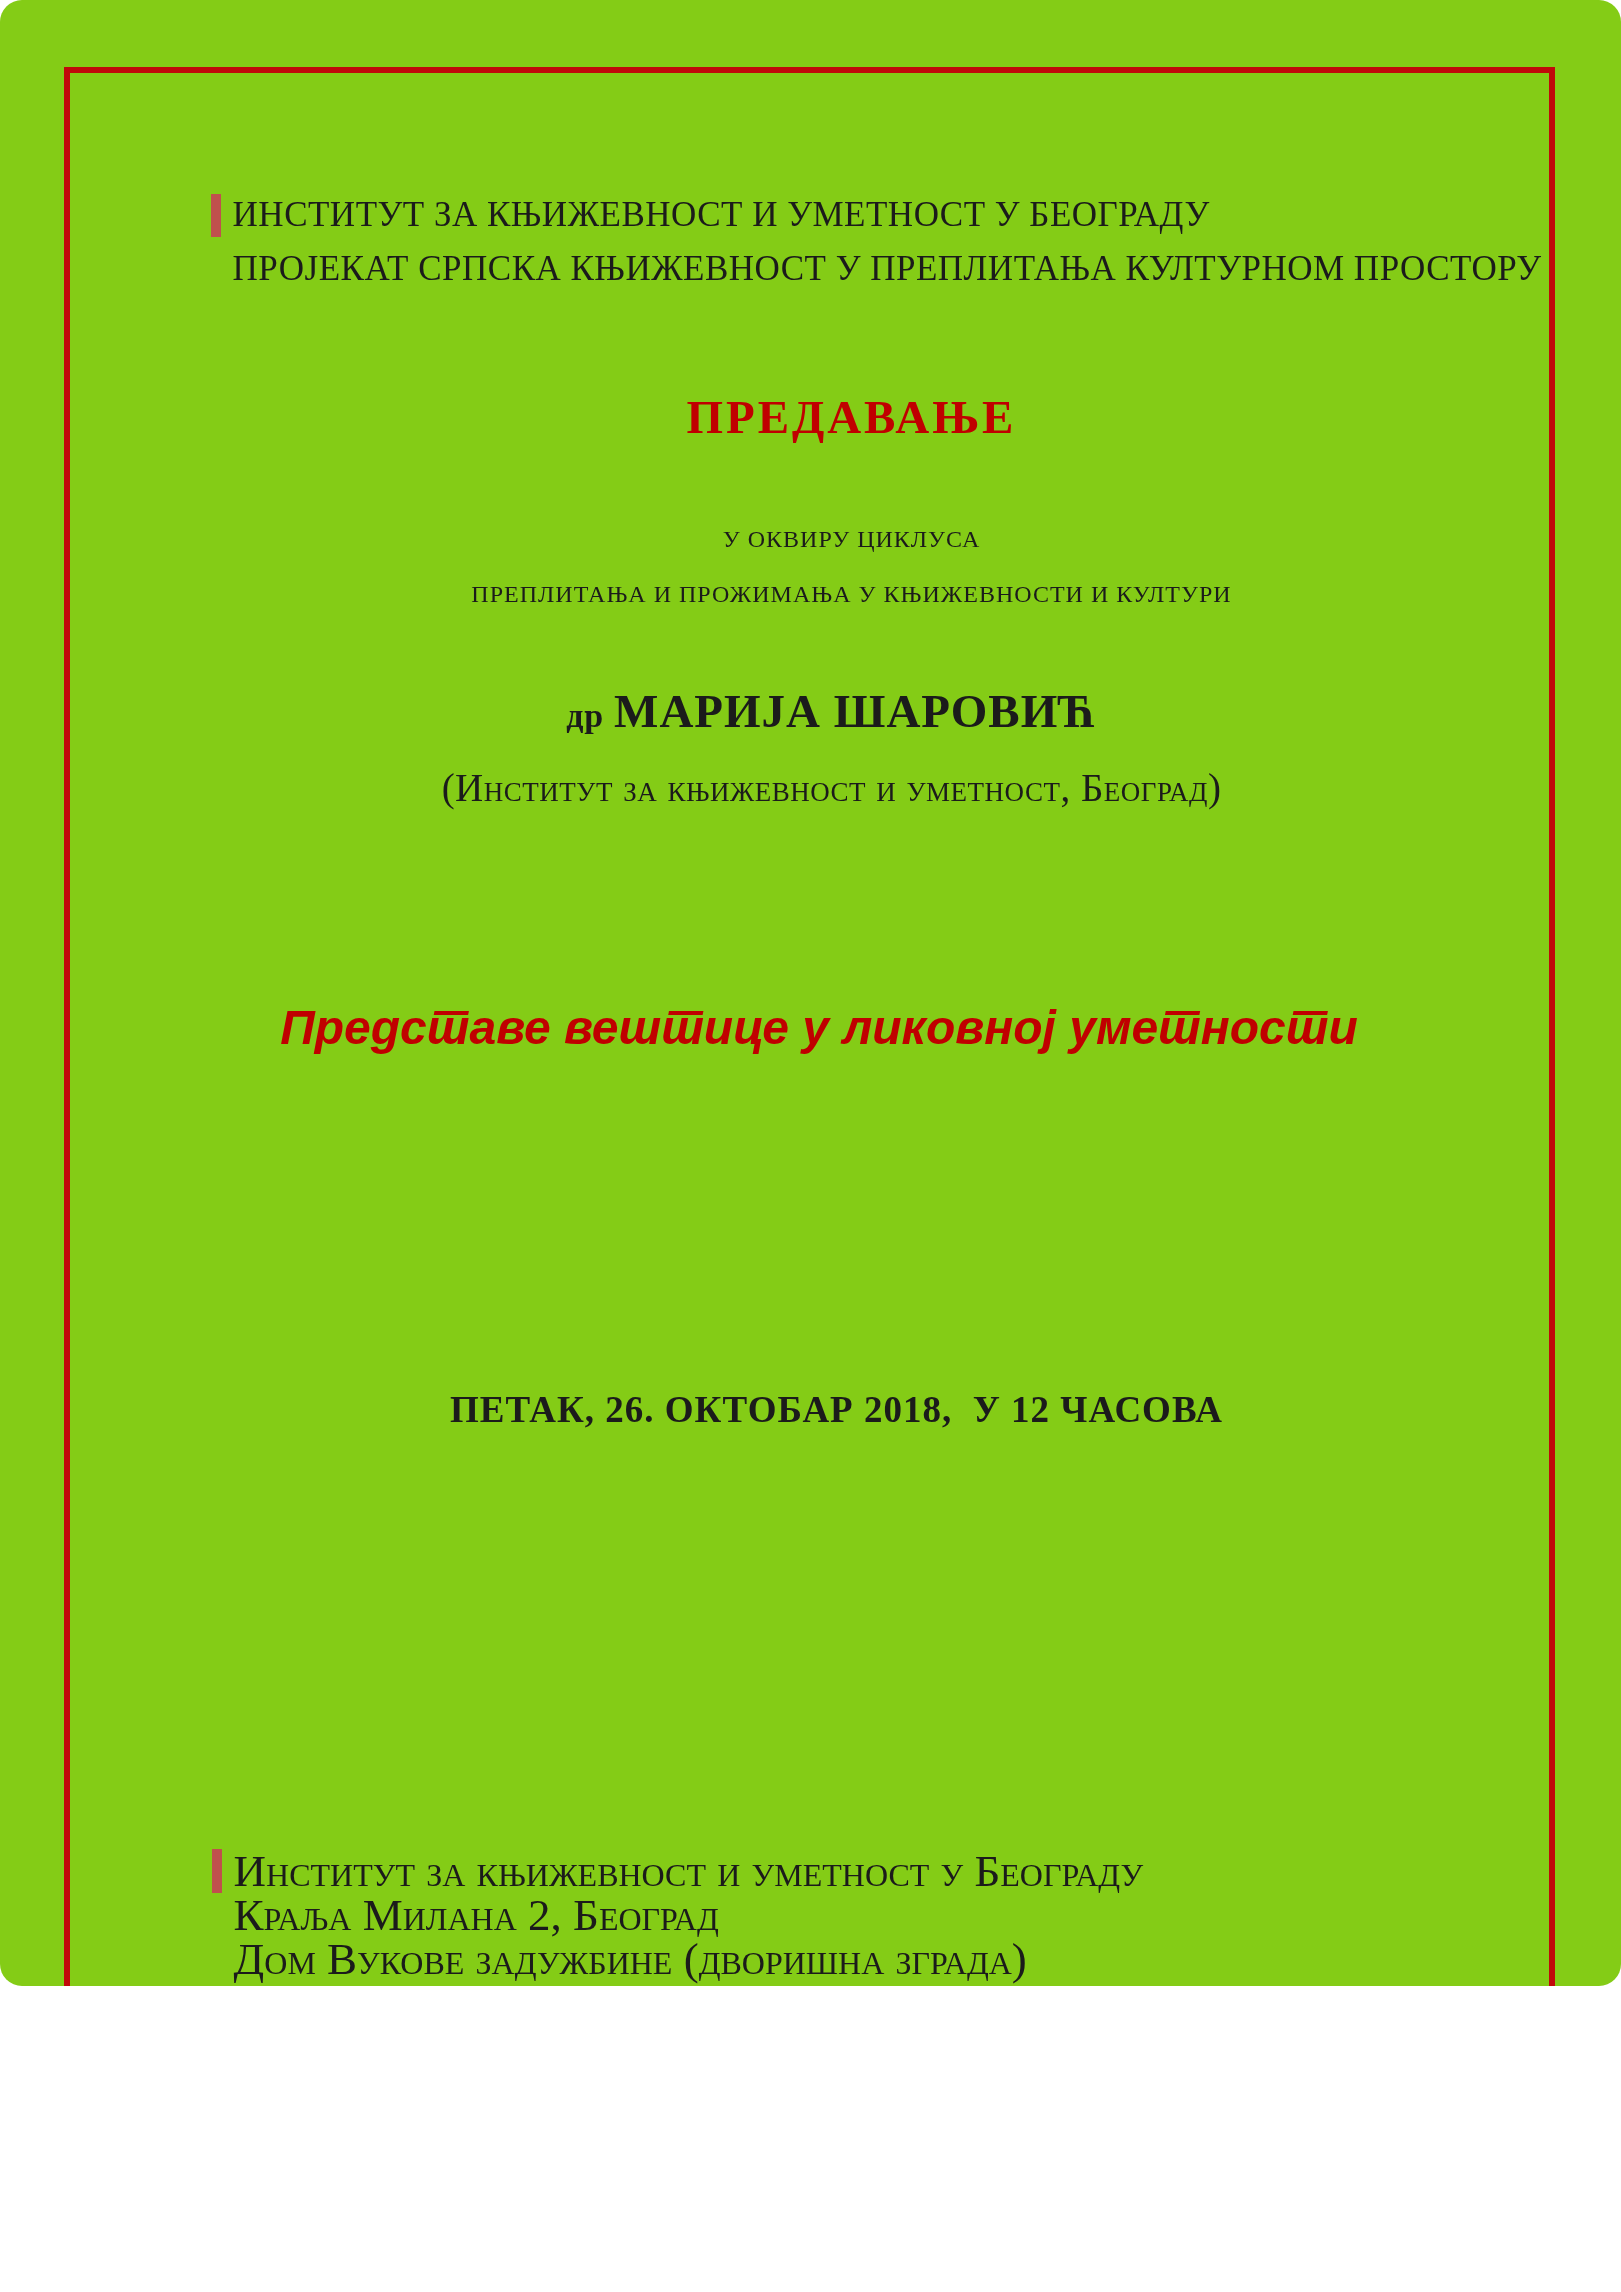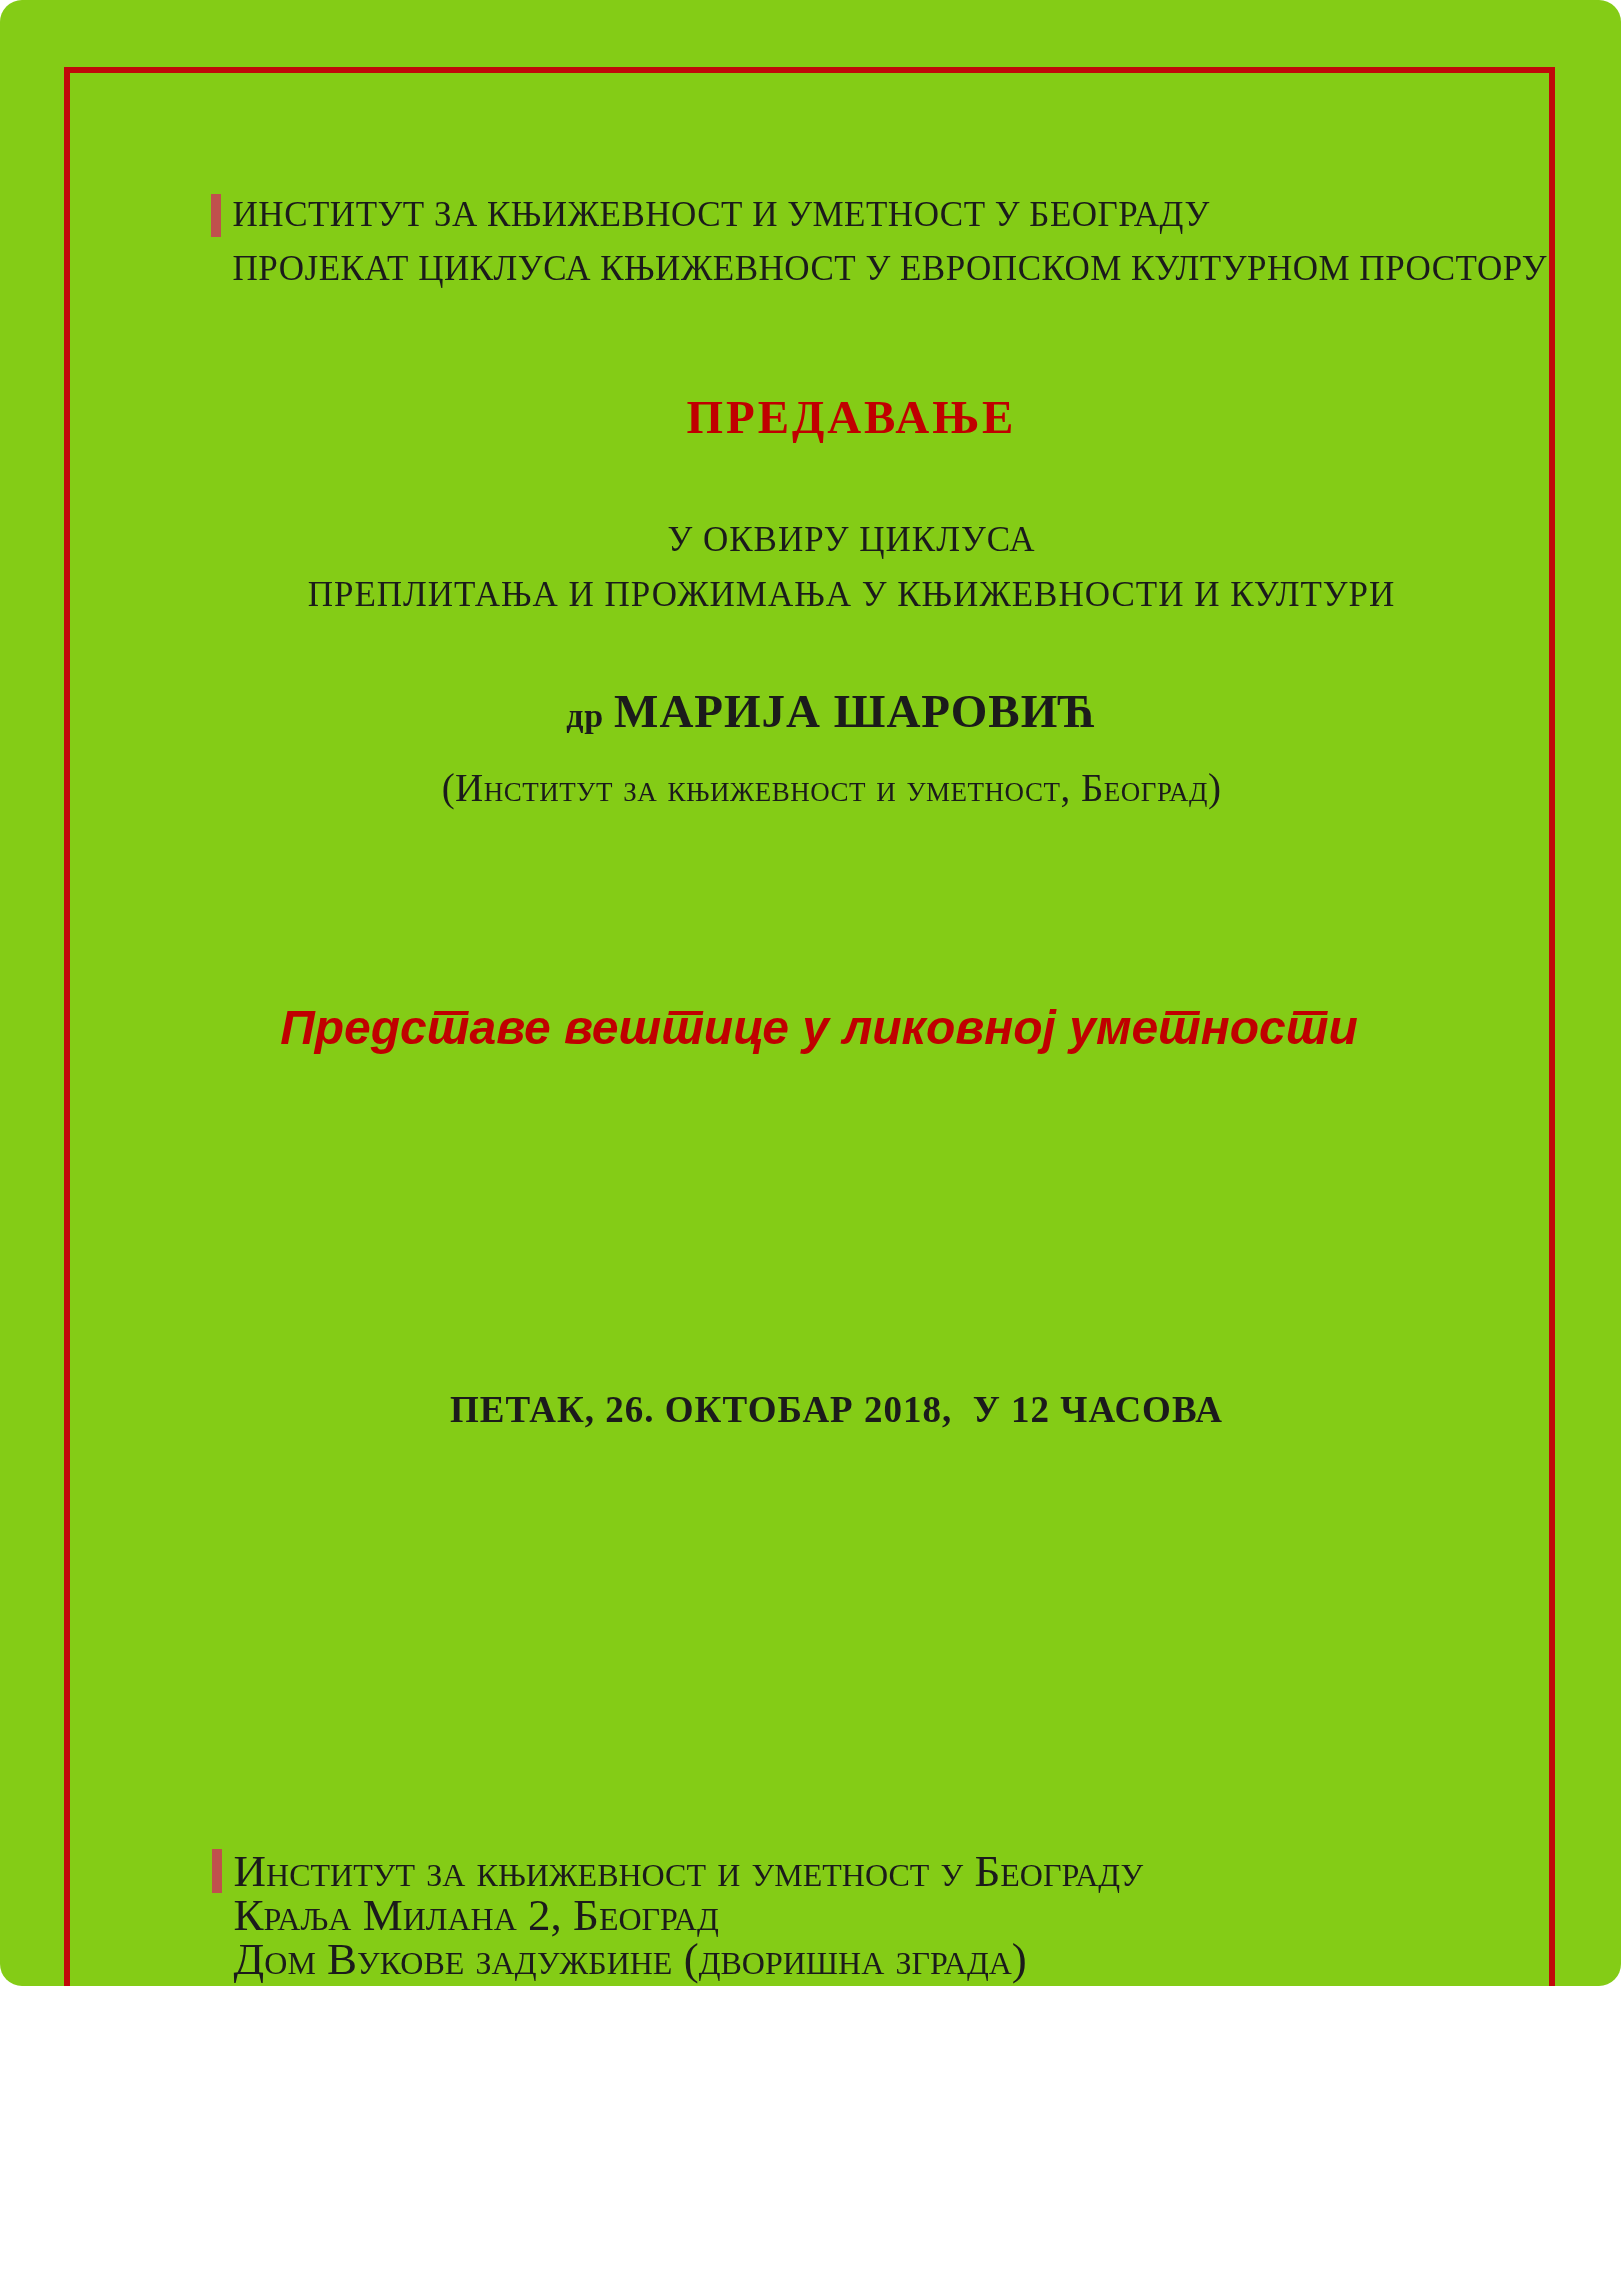--- a/index.html
+++ b/index.html
@@ -56,21 +56,21 @@
     color: #c00000;
   }
 
   
   .cycle-block {
     position: absolute;
     left: 211px;
     top: 512px;
     width: 1281px;
     text-align: center;
-    font-size: 35px;
+    font-size: 24px;
     letter-spacing: 1px;
     line-height: 55px;
   }
 
   
   .speaker-block {
     position: absolute;
     left: 171px;
     top: 684px;
     width: 1321px;
@@ -155,21 +155,21 @@
 
 <div class="page">
 
   <div class="frame"></div>
 
   <header class="header-block">
     <div class="bar-line">
       <span class="accent-bar"></span>
       <span>ИНСТИТУТ ЗА КЊИЖЕВНОСТ И УМЕТНОСТ У БЕОГРАДУ</span>
     </div>
-    <div class="indent">ПРОЈЕКАТ ЦИКЛУСА КЊИЖЕВНОСТ У ЕВРОПСКОМ КУЛТУРНОМ ПРОСТОРУ</div>
+    <div class="indent">ПРОЈЕКАТ СРПСКА КЊИЖЕВНОСТ У ПРЕПЛИТАЊА КУЛТУРНОМ ПРОСТОРУ</div>
   </header>
 
   <div class="event-type">ПРЕДАВАЊЕ</div>
 
   <div class="cycle-block">
     <div>У ОКВИРУ ЦИКЛУСА</div>
     <div>ПРЕПЛИТАЊА И ПРОЖИМАЊА У КЊИЖЕВНОСТИ И КУЛТУРИ</div>
   </div>
 
   <div class="speaker-block">

